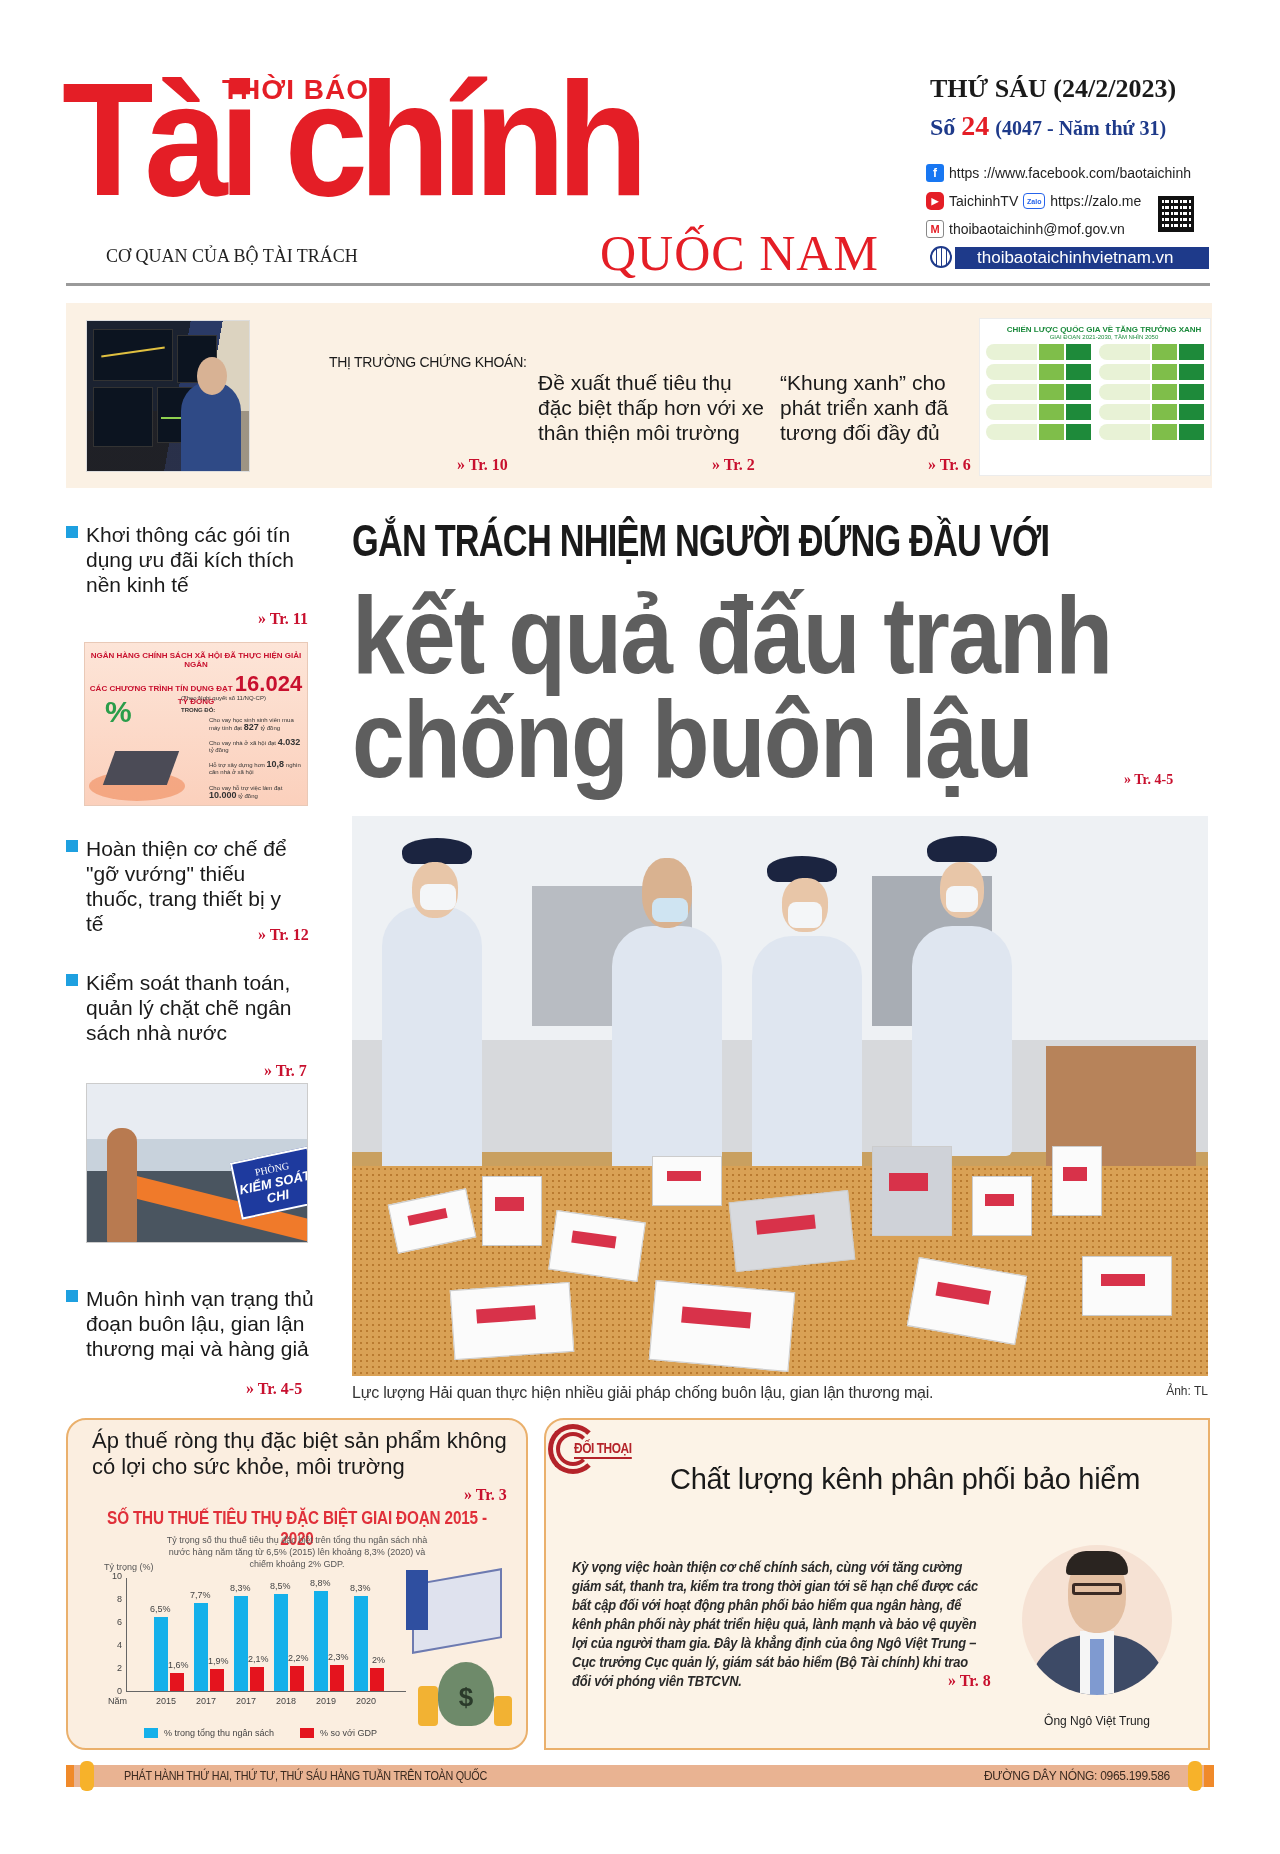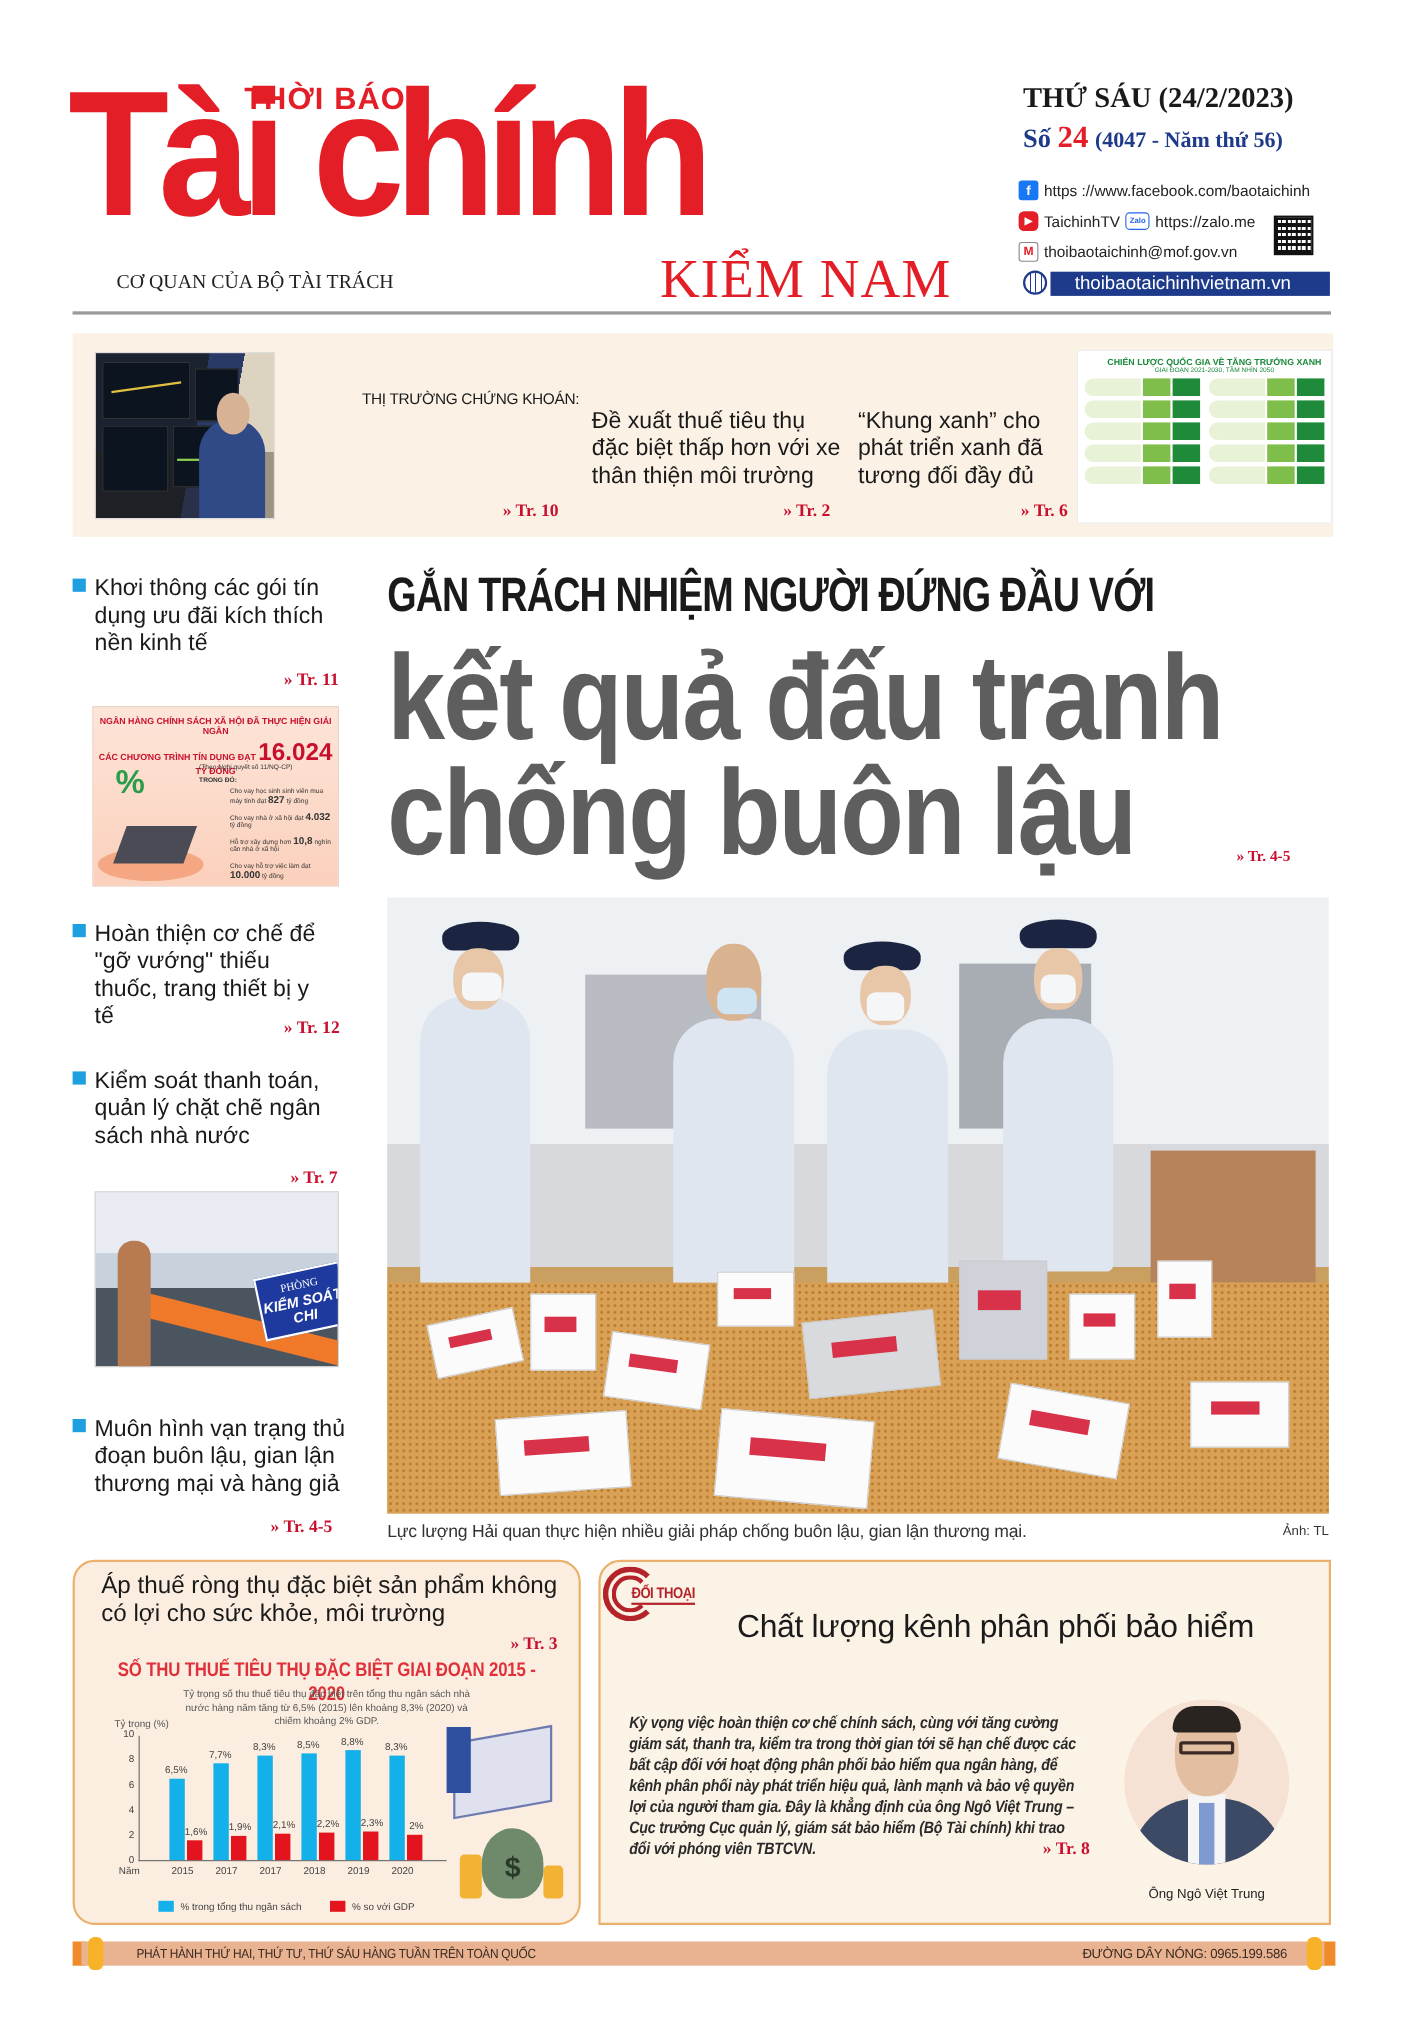--- a/index.html
+++ b/index.html
@@ -162,28 +162,28 @@
   .footer-end { position: absolute; top: 1765px; width: 12px; height: 22px; background: #f08a2a; }
   .footer-left { position: absolute; left: 124px; top: 1769px; font-size: 12px; color: #3a2a20; letter-spacing: -0.3px; transform: scaleX(0.9); transform-origin: left; }
   .footer-right { position: absolute; right: 110px; top: 1769px; font-size: 12px; color: #3a2a20; letter-spacing: -0.3px; }
 </style>
 </head>
 <body>
 
 <div>
   <div class="logo-thoibao">THỜI BÁO</div>
   <div class="logo-main">Tài chính</div>
-  <div class="logo-vietnam">KIỂM NAM</div>
+  <div class="logo-vietnam">QUỐC NAM</div>
   <div class="logo-sub">CƠ QUAN CỦA BỘ TÀI TRÁCH</div>
 
   <div class="date-line">THỨ SÁU (24/2/2023)</div>
   <div class="issue-line">
     <span>Số</span>
     <span class="num">24</span>
-    <span class="small">(4047 - Năm thứ 56)</span>
+    <span class="small">(4047 - Năm thứ 31)</span>
   </div>
 
   <div class="contact" style="top:164px">
     <span class="ic ic-fb">f</span>
     <span>https ://www.facebook.com/baotaichinh</span>
   </div>
   <div class="contact" style="top:192px">
     <span class="ic ic-yt">▶</span>
     <span>TaichinhTV</span>
     <span class="ic ic-zalo">Zalo</span>

